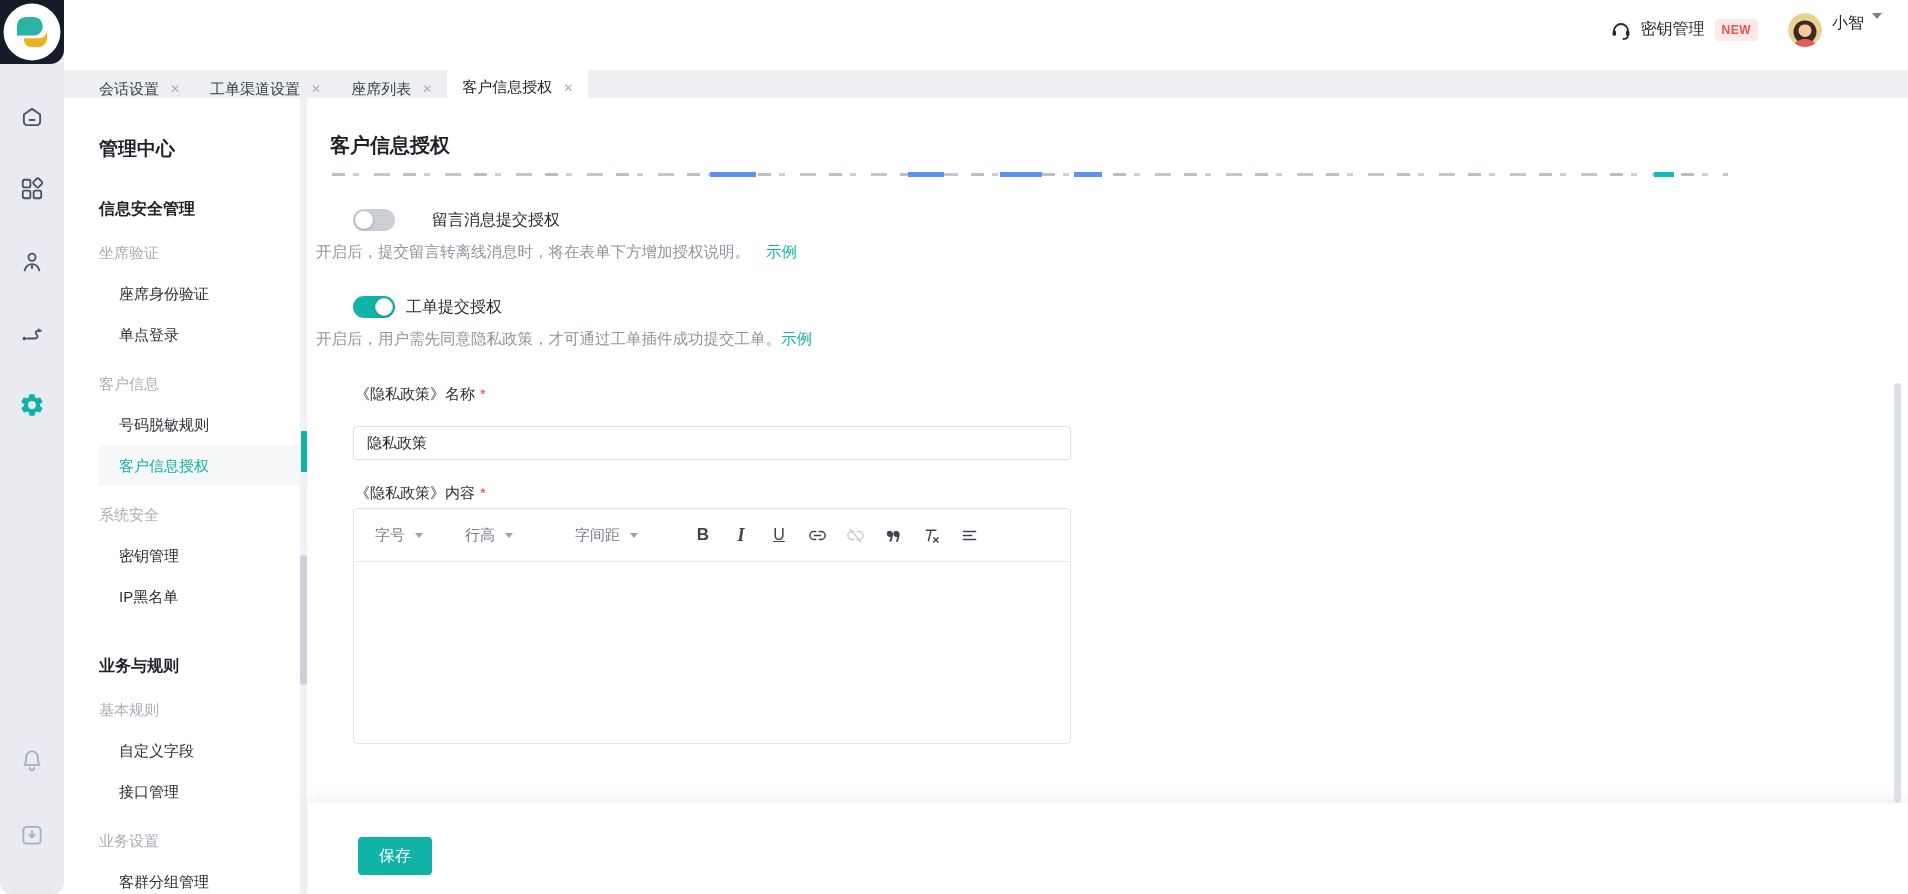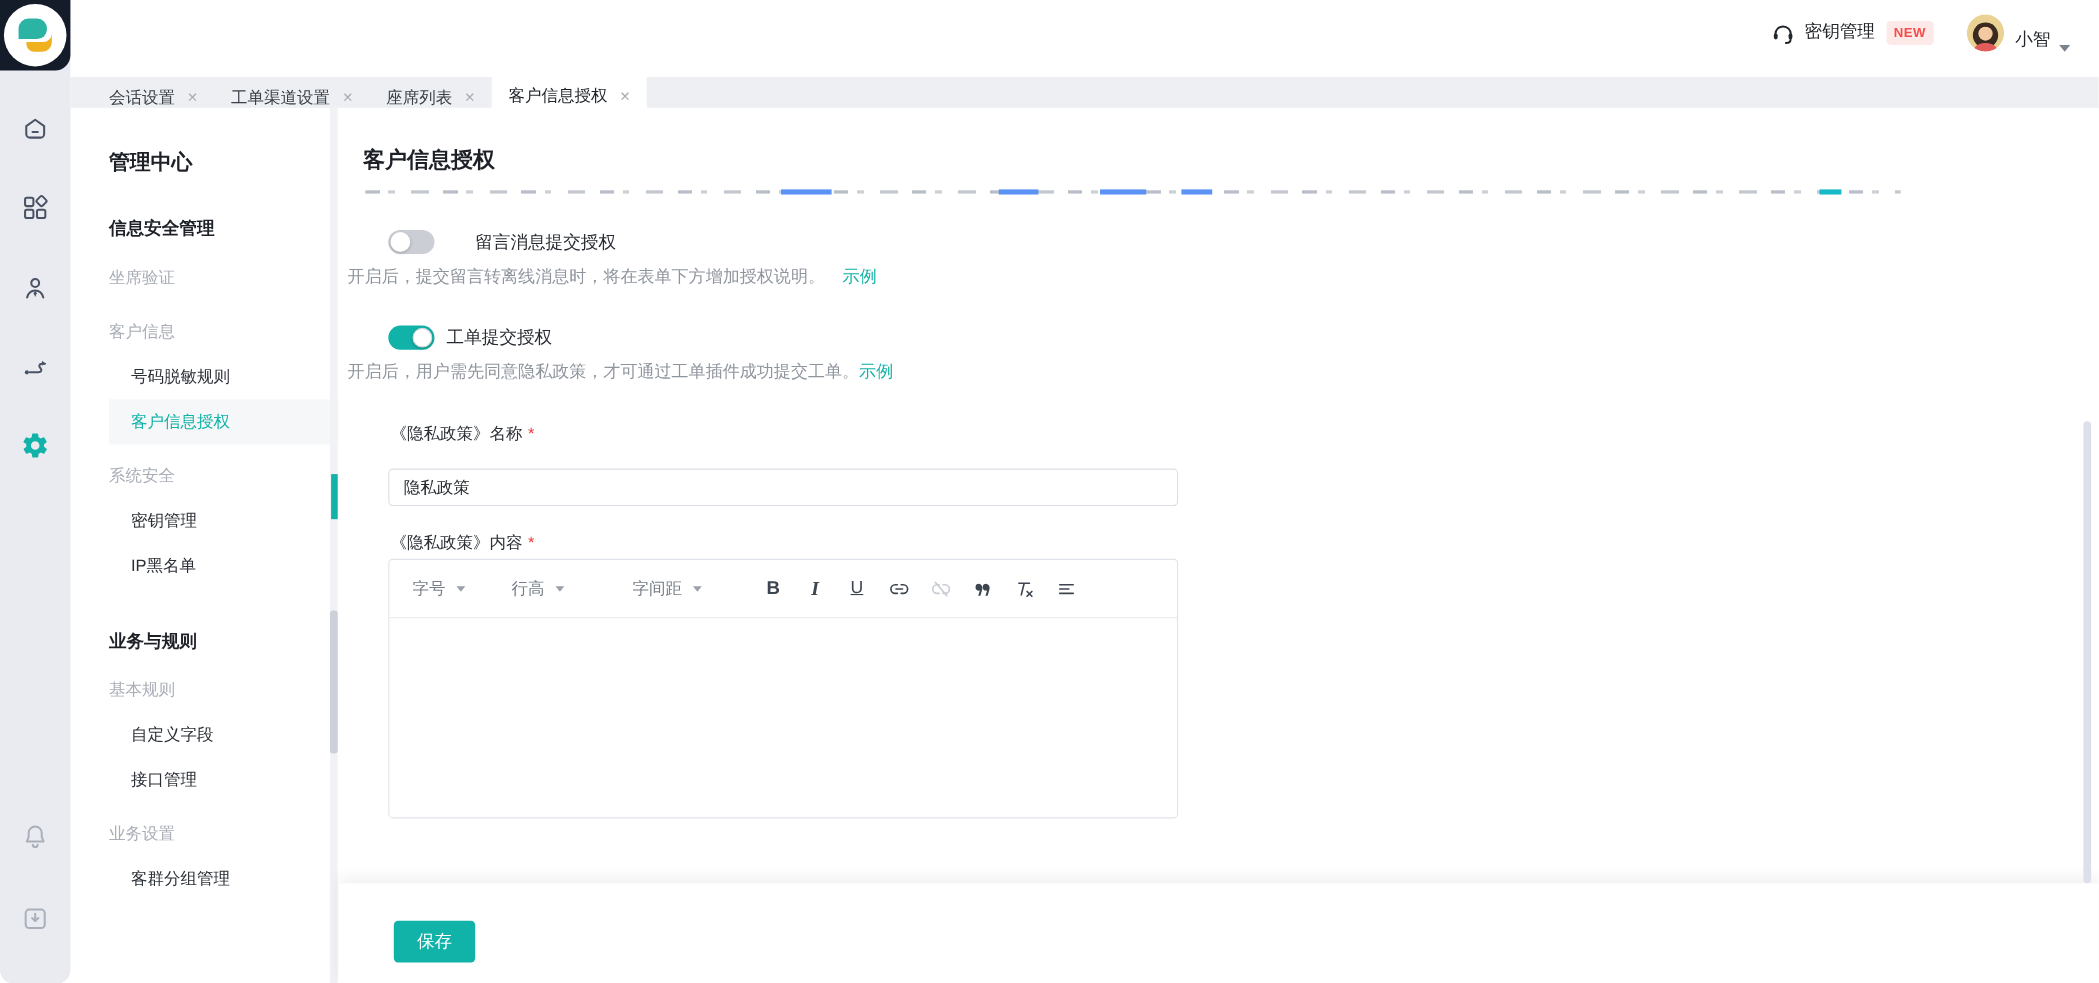--- a/index.html
+++ b/index.html
@@ -24,21 +24,21 @@
   .rail-logo-block{ position:absolute; left:0; top:0; width:64px; height:64px; background:var(--rail-dark); border-radius:0 0 14px 0; display:flex; align-items:center; justify-content:center;}
   .rail-icon{ position:absolute; left:19px; width:26px; height:26px; display:flex; align-items:center; justify-content:center; cursor:pointer;}
   .rail-icon svg{ width:26px; height:26px; }
 
   
   .topbar{ position:absolute; left:64px; top:0; width:1844px; height:59px; background:#fff; display:flex; align-items:center; justify-content:flex-end; padding-right:26px;}
   .tb-workbench{ display:flex; align-items:center; cursor:pointer;}
   .tb-workbench svg{ width:24px; height:24px; margin-right:8px;}
   .tb-workbench-label{ font-size:16px; color:#23262b; }
   .tb-new-badge{ margin-left:10px; background:#fde9e8; color:#f34f4a; font-size:12px; font-weight:bold; padding:4px 7px; border-radius:4px; letter-spacing:.5px;}
-  .tb-user{ display:flex; align-items:flex-end; margin-left:30px; cursor:pointer;}
+  .tb-user{ display:flex; align-items:flex-start; margin-left:30px; cursor:pointer;}
   .tb-avatar{ width:34px; height:34px; border-radius:50%; overflow:hidden; }
   .tb-username{ font-size:16px; color:#23262b; margin-left:10px;}
   .tb-caret{ width:0; height:0; border-left:5px solid transparent; border-right:5px solid transparent; border-top:6px solid #7c838d; margin-left:8px;}
 
   
   .tabbar{ position:absolute; left:64px; top:70px; width:1844px; height:39px; background:#edeff3; display:flex; align-items:flex-start; padding-left:20px;}
   .tab{ height:38px; display:flex; align-items:center; padding:0 15px; font-size:15px; color:#3a4048; cursor:pointer; white-space:nowrap;}
   .tab.active{ background:#fff; border-bottom:3px solid var(--accent); color:#1f2329;}
   .tab-close{ margin-left:11px; font-size:12px; color:#a6adb6; line-height:1;}
 
@@ -221,20 +221,22 @@
       <span>客户信息授权</span>
       <span class="tab-close">✕</span>
     </div>
   </div>
 
 <nav class="sidebar">
   <div class="sb-title">管理中心</div>
   <div id="sb-sections">
       <div class="sb-section-header">信息安全管理</div>
       <div class="sb-group-label">坐席验证</div>
+      <div class="sb-item">座席身份验证</div>
+      <div class="sb-item">单点登录</div>
       <div class="sb-group-label">客户信息</div>
       <div class="sb-item">号码脱敏规则</div>
       <div class="sb-item active">客户信息授权</div>
       <div class="sb-group-label">系统安全</div>
       <div class="sb-item">密钥管理</div>
       <div class="sb-item">IP黑名单</div>
       <div class="sb-section-header second">业务与规则</div>
       <div class="sb-group-label">基本规则</div>
       <div class="sb-item">自定义字段</div>
       <div class="sb-item">接口管理</div>

